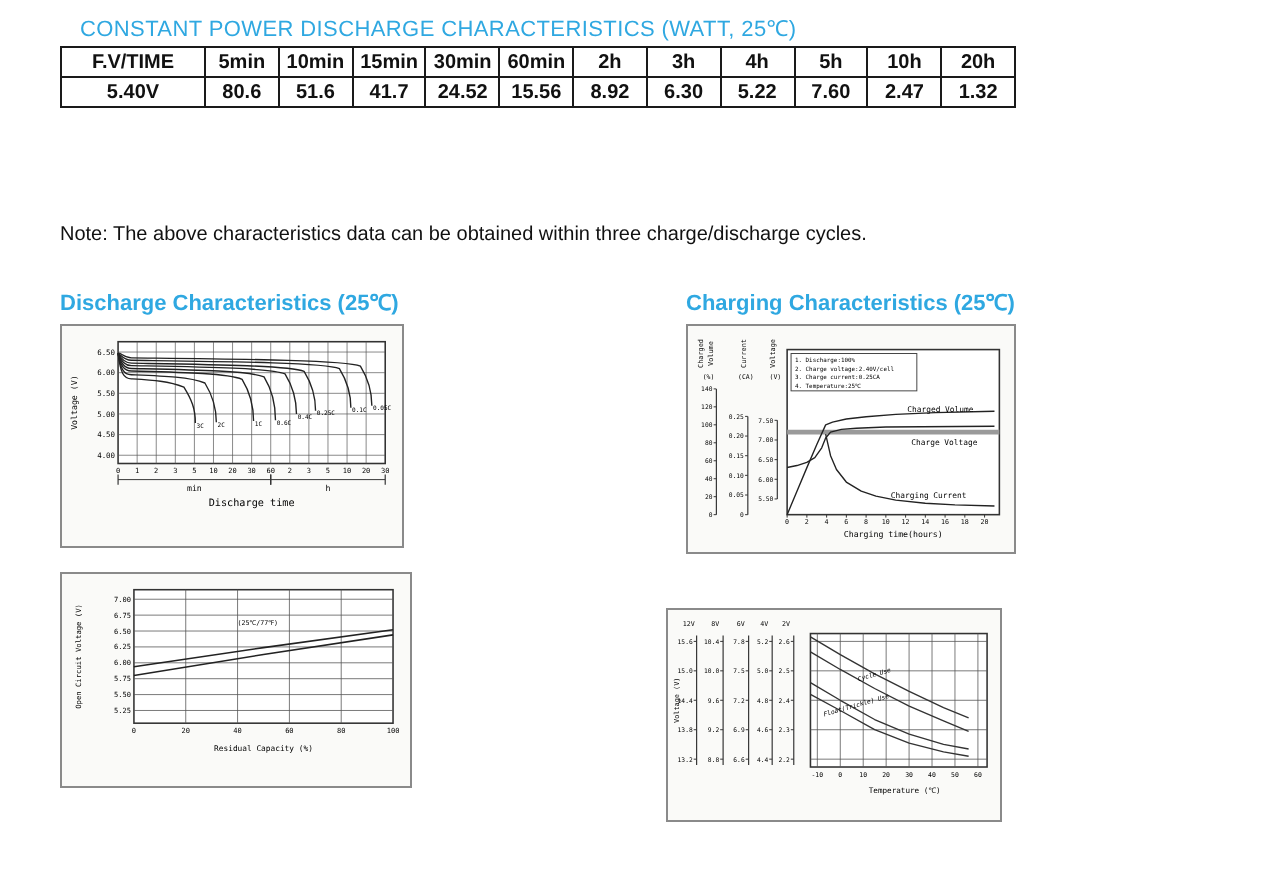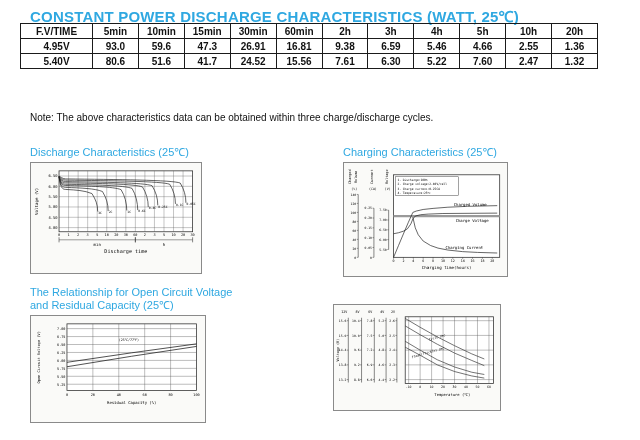--- a/index.html
+++ b/index.html
@@ -1,24 +1,24 @@
 <!DOCTYPE html>
 <html><head>
 <meta charset="utf-8">
 <style>
   *{margin:0;padding:0;box-sizing:border-box}
   html,body{width:640px;height:440px;background:#fff;font-family:"Liberation Sans",sans-serif}
   .page{position:relative;width:640px;height:440px;background:#fff;overflow:hidden}
-  .top-title{position:absolute;left:30px;top:6px;font-size:15px;font-weight:700;color:#2fa8e1;letter-spacing:.2px}
-  table.data{position:absolute;left:20px;top:23px;width:578px;border-collapse:collapse;table-layout:fixed}
+  .top-title{position:absolute;left:40px;top:6px;font-size:11px;font-weight:400;color:#2fa8e1;letter-spacing:.2px}
+  table.data{position:absolute;left:30px;top:23px;width:478px;border-collapse:collapse;table-layout:fixed}
   .data th,.data td{border:1px solid #1a1a1a;font-size:10px;font-weight:700;text-align:center;padding:1.5px 0;color:#111;font-family:"Liberation Sans",sans-serif}
   .data th:first-child{width:72px}
   .note{position:absolute;left:30px;top:112px;font-size:10px;font-weight:400;color:#111}
   .sec{position:absolute}
-  .sec-title{font-size:11px;font-weight:400;color:#2fa8e1;line-height:13px;white-space:pre-line;margin-bottom:3px}
+  .sec-title{font-size:11px;font-weight:700;color:#2fa8e1;line-height:13px;white-space:pre-line;margin-bottom:3px}
   svg.chart{background:#fafaf8;border:1px solid #8a8a8a;display:block;font-family:"DejaVu Sans Mono","Liberation Mono",monospace}
   .gap-lg{margin-top:14px}
 </style>
 </head>
 <body>
 
 <div class="page">
   <div class="top-title">CONSTANT POWER DISCHARGE CHARACTERISTICS (WATT, 25℃)</div>
 
   <table class="data">
@@ -33,41 +33,27 @@
           <th>2h</th>
           <th>3h</th>
           <th>4h</th>
           <th>5h</th>
           <th>10h</th>
           <th>20h</th>
         </tr>
       </thead>
     <tbody id="table-body">
         <tr>
-          <td>4.95V</td>
-          <td>93.0</td>
-          <td>59.6</td>
-          <td>47.3</td>
-          <td>26.91</td>
-          <td>16.81</td>
-          <td>9.38</td>
-          <td>6.59</td>
-          <td>5.46</td>
-          <td>4.66</td>
-          <td>2.55</td>
-          <td>1.36</td>
-        </tr>
-        <tr>
           <td>5.40V</td>
           <td>80.6</td>
           <td>51.6</td>
           <td>41.7</td>
           <td>24.52</td>
           <td>15.56</td>
-          <td>7.61</td>
+          <td>8.92</td>
           <td>6.30</td>
           <td>5.22</td>
           <td>7.60</td>
           <td>2.47</td>
           <td>1.32</td>
         </tr>
       </tbody>
   </table>
 
   <div class="note">Note: The above characteristics data can be obtained within three charge/discharge cycles.</div>
@@ -229,22 +215,20 @@
         <text x="130.37209302325581" y="101" text-anchor="middle" font-size="3.4">16</text>
         <line x1="140.4186046511628" y1="96" x2="140.4186046511628" y2="97.5" stroke="#333" stroke-width="0.5"></line>
         <text x="140.4186046511628" y="101" text-anchor="middle" font-size="3.4">18</text>
         <line x1="150.46511627906978" y1="96" x2="150.46511627906978" y2="97.5" stroke="#333" stroke-width="0.5"></line>
         <text x="150.46511627906978" y="101" text-anchor="middle" font-size="3.4">20</text>
         <text x="104" y="107.5" text-anchor="middle" font-size="4.2">Charging time(hours)</text>
       </svg>
   </div>
 
   <div class="sec" style="left:30px;top:286px">
-    <div class="sec-title">The Relationship for Open Circuit Voltage
-and Residual Capacity (25℃)</div>
     <svg id="chart-ocv" class="chart" width="176" height="108" viewBox="0 0 176 108">
         <rect x="36" y="8" width="132" height="68" fill="#fff" stroke="#333" stroke-width="0.8"></rect>
         <line x1="36" y1="69.52380952380952" x2="168" y2="69.52380952380952" stroke="#555" stroke-width="0.4"></line>
         <text x="34.5" y="70.82380952380952" text-anchor="end" font-size="3.6">5.25</text>
         <line x1="36" y1="61.42857142857142" x2="168" y2="61.42857142857142" stroke="#555" stroke-width="0.4"></line>
         <text x="34.5" y="62.72857142857142" text-anchor="end" font-size="3.6">5.50</text>
         <line x1="36" y1="53.333333333333336" x2="168" y2="53.333333333333336" stroke="#555" stroke-width="0.4"></line>
         <text x="34.5" y="54.63333333333333" text-anchor="end" font-size="3.6">5.75</text>
         <line x1="36" y1="45.23809523809524" x2="168" y2="45.23809523809524" stroke="#555" stroke-width="0.4"></line>
         <text x="34.5" y="46.53809523809524" text-anchor="end" font-size="3.6">6.00</text>

